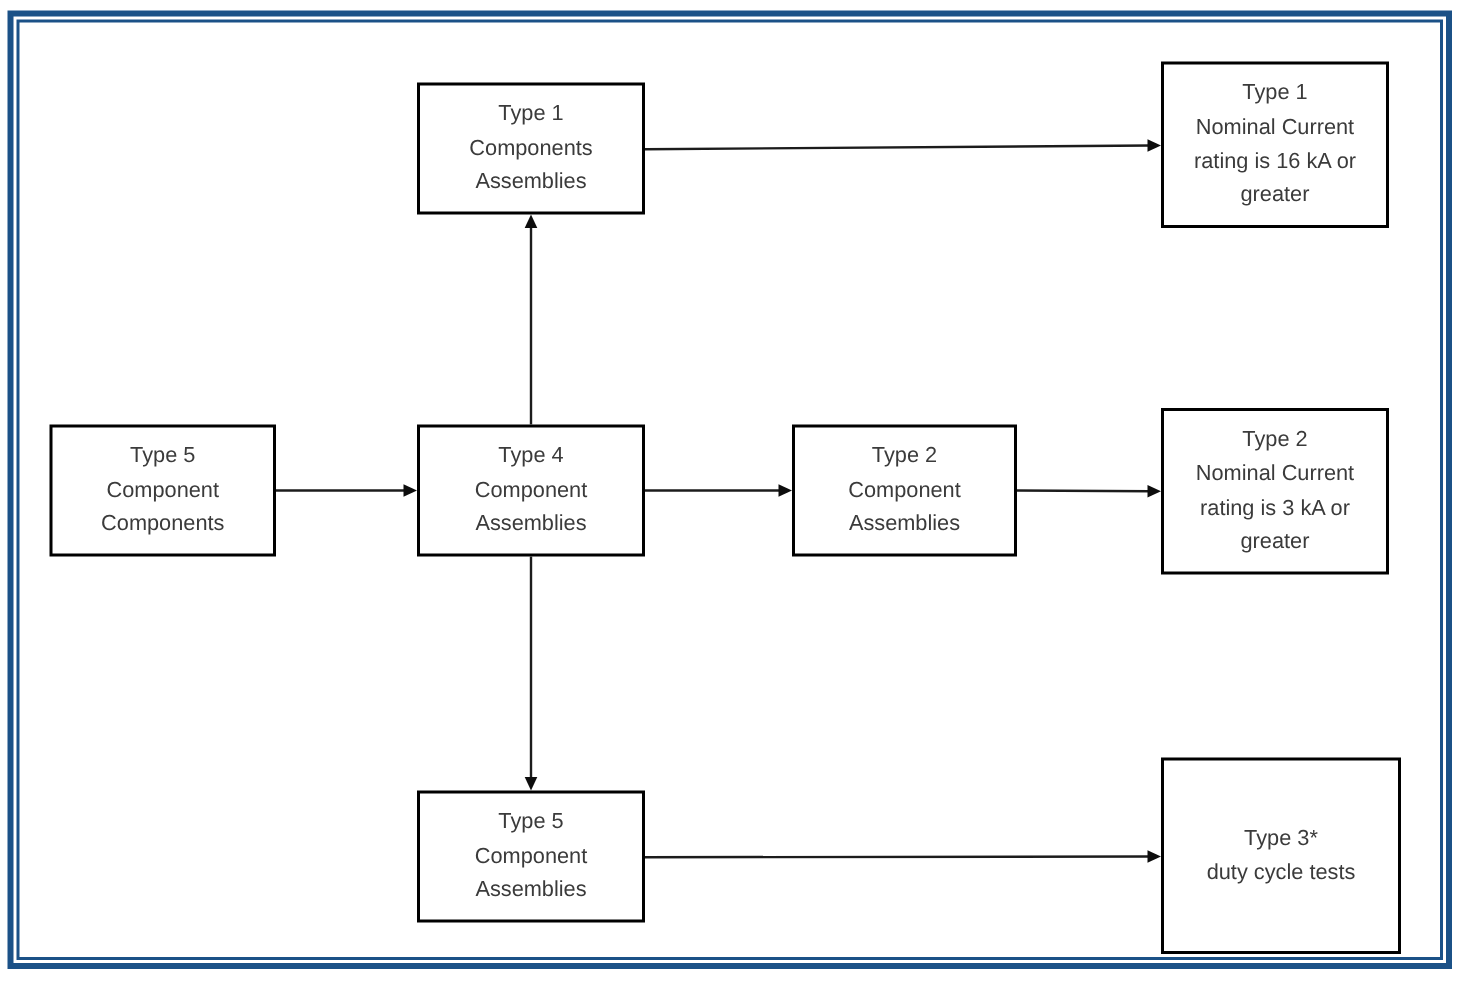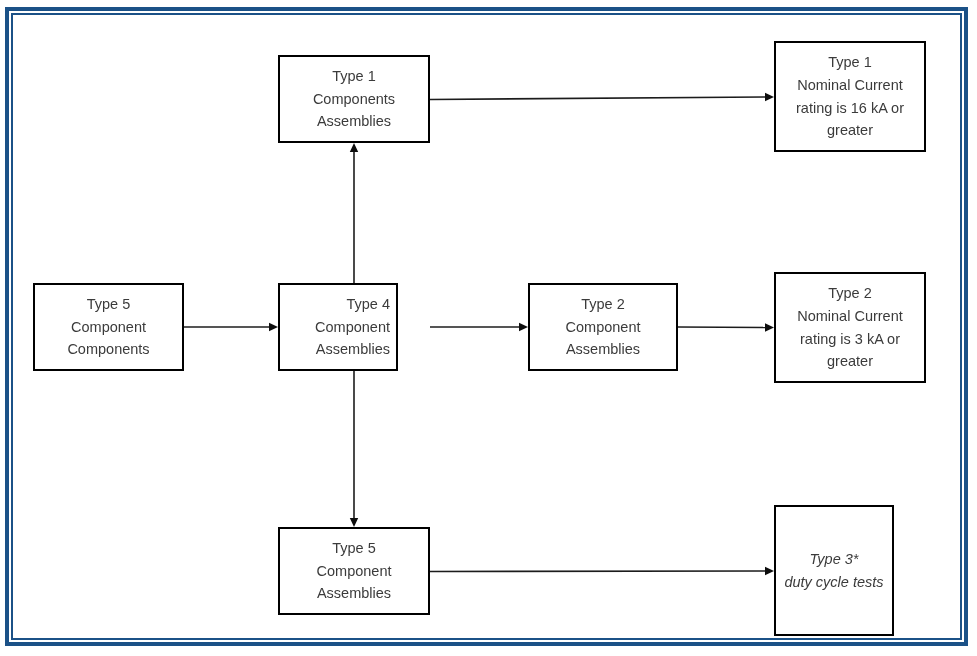--- a/index.html
+++ b/index.html
@@ -79,21 +79,21 @@
   <div class="frame-outer"></div>
   <div class="frame-fill"></div>
   <div class="frame-inner"></div>
 
   <div id="nodes-layer">
       <div class="node" style="left: 33px; top: 283px; width: 151px; height: 88px; border-color: rgb(0, 0, 0); color: rgb(59, 59, 59);">
         <span class="ln">Type 5</span>
         <span class="ln">Component</span>
         <span class="ln">Components</span>
       </div>
-      <div class="node" style="left: 278px; top: 283px; width: 120px; height: 88px; border-color: rgb(0, 0, 0); color: rgb(59, 59, 59); align-items: flex-end;">
+      <div class="node" style="left: 278px; top: 283px; width: 152px; height: 88px; border-color: rgb(0, 0, 0); color: rgb(59, 59, 59);">
         <span class="ln">Type 4</span>
         <span class="ln">Component</span>
         <span class="ln">Assemblies</span>
       </div>
       <div class="node" style="left: 528px; top: 283px; width: 150px; height: 88px; border-color: rgb(0, 0, 0); color: rgb(59, 59, 59);">
         <span class="ln">Type 2</span>
         <span class="ln">Component</span>
         <span class="ln">Assemblies</span>
       </div>
       <div class="node" style="left: 278px; top: 55px; width: 152px; height: 88px; border-color: rgb(0, 0, 0); color: rgb(59, 59, 59);">
@@ -111,21 +111,21 @@
         <span class="ln">Nominal Current</span>
         <span class="ln">rating is 16 kA or</span>
         <span class="ln">greater</span>
       </div>
       <div class="node wrapped" style="left: 774px; top: 272px; width: 152px; height: 111px; border-color: rgb(0, 0, 0); color: rgb(59, 59, 59);">
         <span class="ln">Type 2</span>
         <span class="ln">Nominal Current</span>
         <span class="ln">rating is 3 kA or</span>
         <span class="ln">greater</span>
       </div>
-      <div class="node wrapped" style="left: 774px; top: 505px; width: 120px; height: 131px; border-color: rgb(0, 0, 0); color: rgb(59, 59, 59); font-style: italic;">
+      <div class="node wrapped" style="left: 774px; top: 505px; width: 160px; height: 131px; border-color: rgb(0, 0, 0); color: rgb(59, 59, 59);">
         <span class="ln">Type 3*</span>
         <span class="ln">duty cycle tests</span>
       </div>
     </div>
   <div id="conns-layer">
       <div class="conn" style="left: 170px; top: 313px; width: 122px; height: 28px;">
         <svg width="122" height="28">
           <line x1="14" y1="14" x2="101" y2="14" stroke="#1c1c1c" stroke-width="1.6"></line>
           <polygon points="108,14 99,9.8 99,18.2" fill="#0d0d0d"></polygon>
         </svg>

